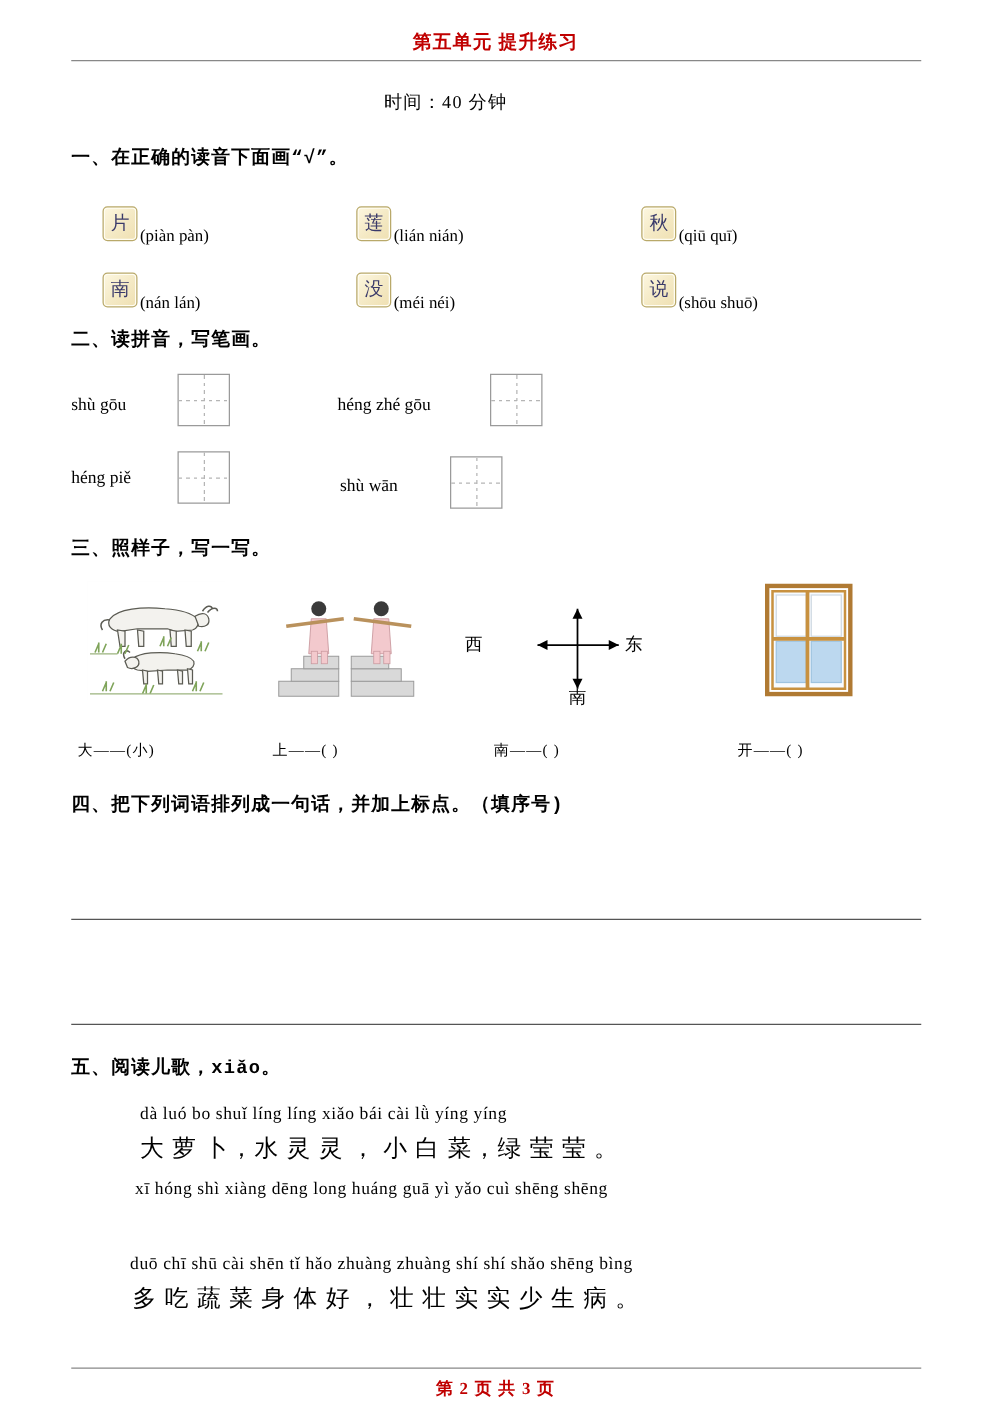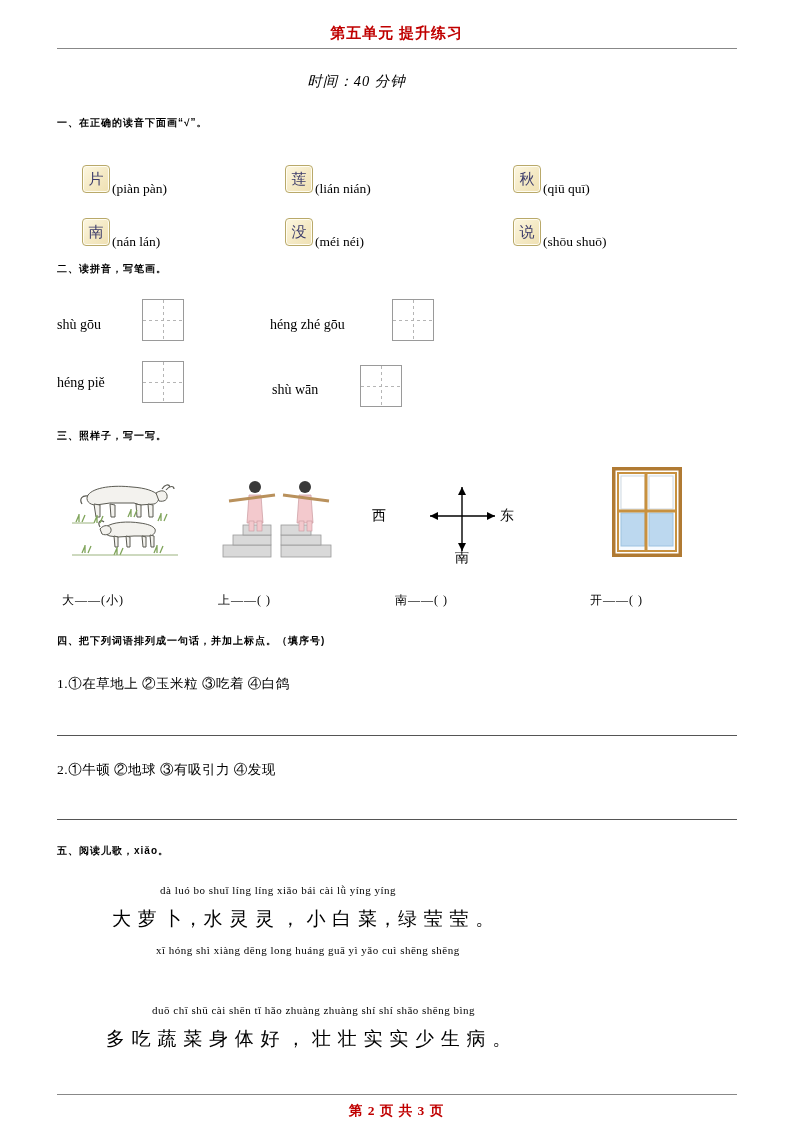--- a/index.html
+++ b/index.html
@@ -29,29 +29,28 @@
     position:absolute;
     top:44px;left:57px;width:680px;height:0;
     border-top:1px solid #888;
   }
   .time{
     position:absolute;
     top:68px;left:0;width:713px;
     text-align:center;
     font-size:14.5px;
     letter-spacing:1px;
-    font-style:italic;
   }
   .sec-head{
     position:absolute;
     left:57px;
     font-weight:bold;
-    font-size:10px;
-    letter-spacing:1px;
-    font-family:Liberation Sans, sans-serif;
+    font-size:15px;
+    letter-spacing:1px;
+    font-family:Liberation Mono, monospace;
   }
   
   .seal{
     display:inline-block;
     width:26px;height:26px;
     border:1px solid #b9a96a;
     border-radius:4px;
     background:
       linear-gradient(135deg,#fdf7e0 0%,#f4e9c4 55%,#efe0b2 100%);
     box-shadow:inset 0 0 0 1px #fffdf2;
@@ -133,24 +132,23 @@
     letter-spacing:0.5px;
   }
   .rule{
     position:absolute;
     left:57px;width:680px;height:0;
     border-top:1px solid #555;
   }
   
   .song-py{
     position:absolute;
-    font-size:11px;
+    font-size:14px;
     letter-spacing:0.5px;
     font-family:"Liberation Serif", serif;
-    margin-left:48px;
   }
   .song-hz{
     position:absolute;
     font-size:19px;
     letter-spacing:1px;
     font-family:"Liberation Serif", serif;
   }
   .footer-rule-top{
     position:absolute;
     left:57px;top:1090px;width:680px;height:0;
@@ -312,23 +310,21 @@
       <line x1="6" y1="44" x2="64" y2="44" stroke="#c8913f" stroke-width="3"></line>
     </svg>
   </div>
 
   <div class="ansline" style="left:62px;top:588px;">大——(小)</div>
   <div class="ansline" style="left:218px;top:588px;">上——(      )</div>
   <div class="ansline" style="left:395px;top:588px;">南——(      )</div>
   <div class="ansline" style="left:590px;top:588px;">开——(      )</div>
 
   <div class="sec-head" style="top:630px;">四、把下列词语排列成一句话，并加上标点。（填序号)</div>
-  <div class="q4line" style="top:671px;">1.①在草地上    ②玉米粒    ③吃着    ④白鸽</div>
   <div class="rule" style="top:731px;"></div>
-  <div class="q4line" style="top:757px;">2.①牛顿    ②地球    ③有吸引力    ④发现</div>
   <div class="rule" style="top:815px;"></div>
 
   <div class="sec-head" style="top:840px;">五、阅读儿歌，xiǎo。</div>
 
   <div class="song-py" style="left:112px;top:880px;">dà luó bo    shuǐ líng líng    xiǎo bái cài    lǜ yíng yíng</div>
   <div class="song-hz" style="left:112px;top:902px;">大 萝 卜，水 灵 灵 ， 小 白 菜，绿 莹 莹 。</div>
 
   <div class="song-py" style="left:108px;top:940px;">xī hóng shì xiàng dēng long    huáng guā yì yǎo cuì shēng shēng</div>
 
   <div class="song-py" style="left:104px;top:1000px;">duō chī shū cài shēn tǐ hǎo    zhuàng zhuàng shí shí shǎo shēng bìng</div>

